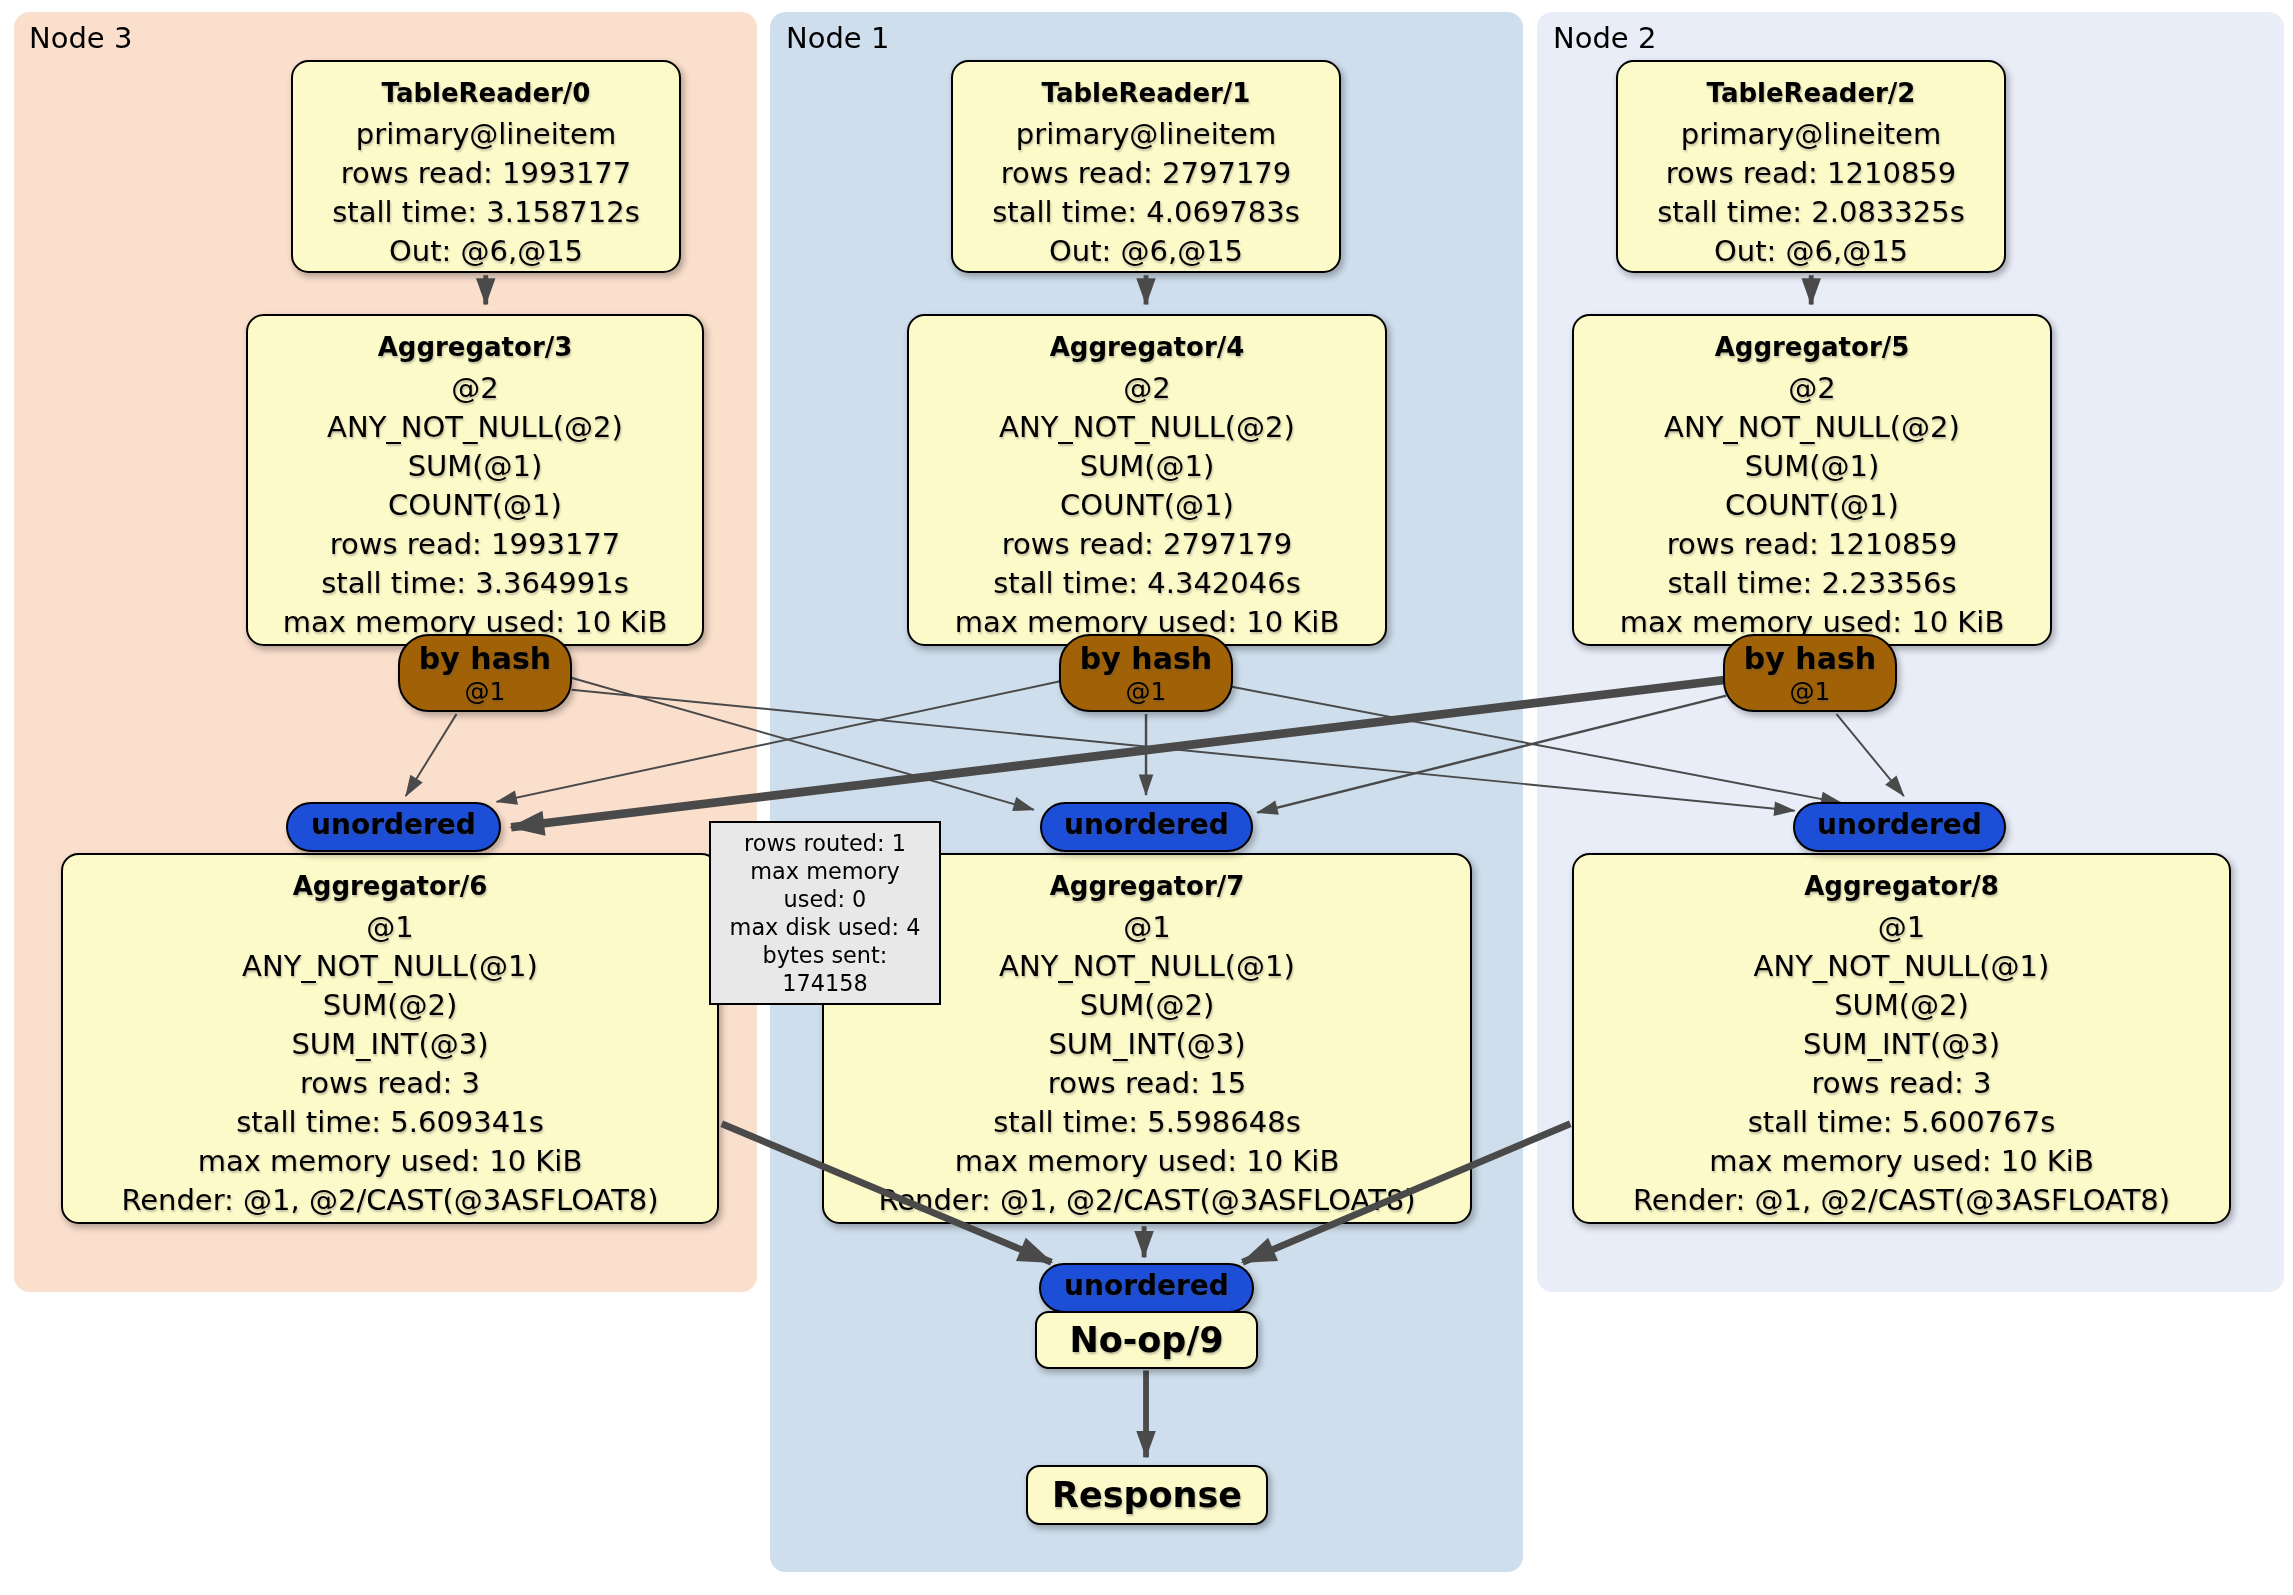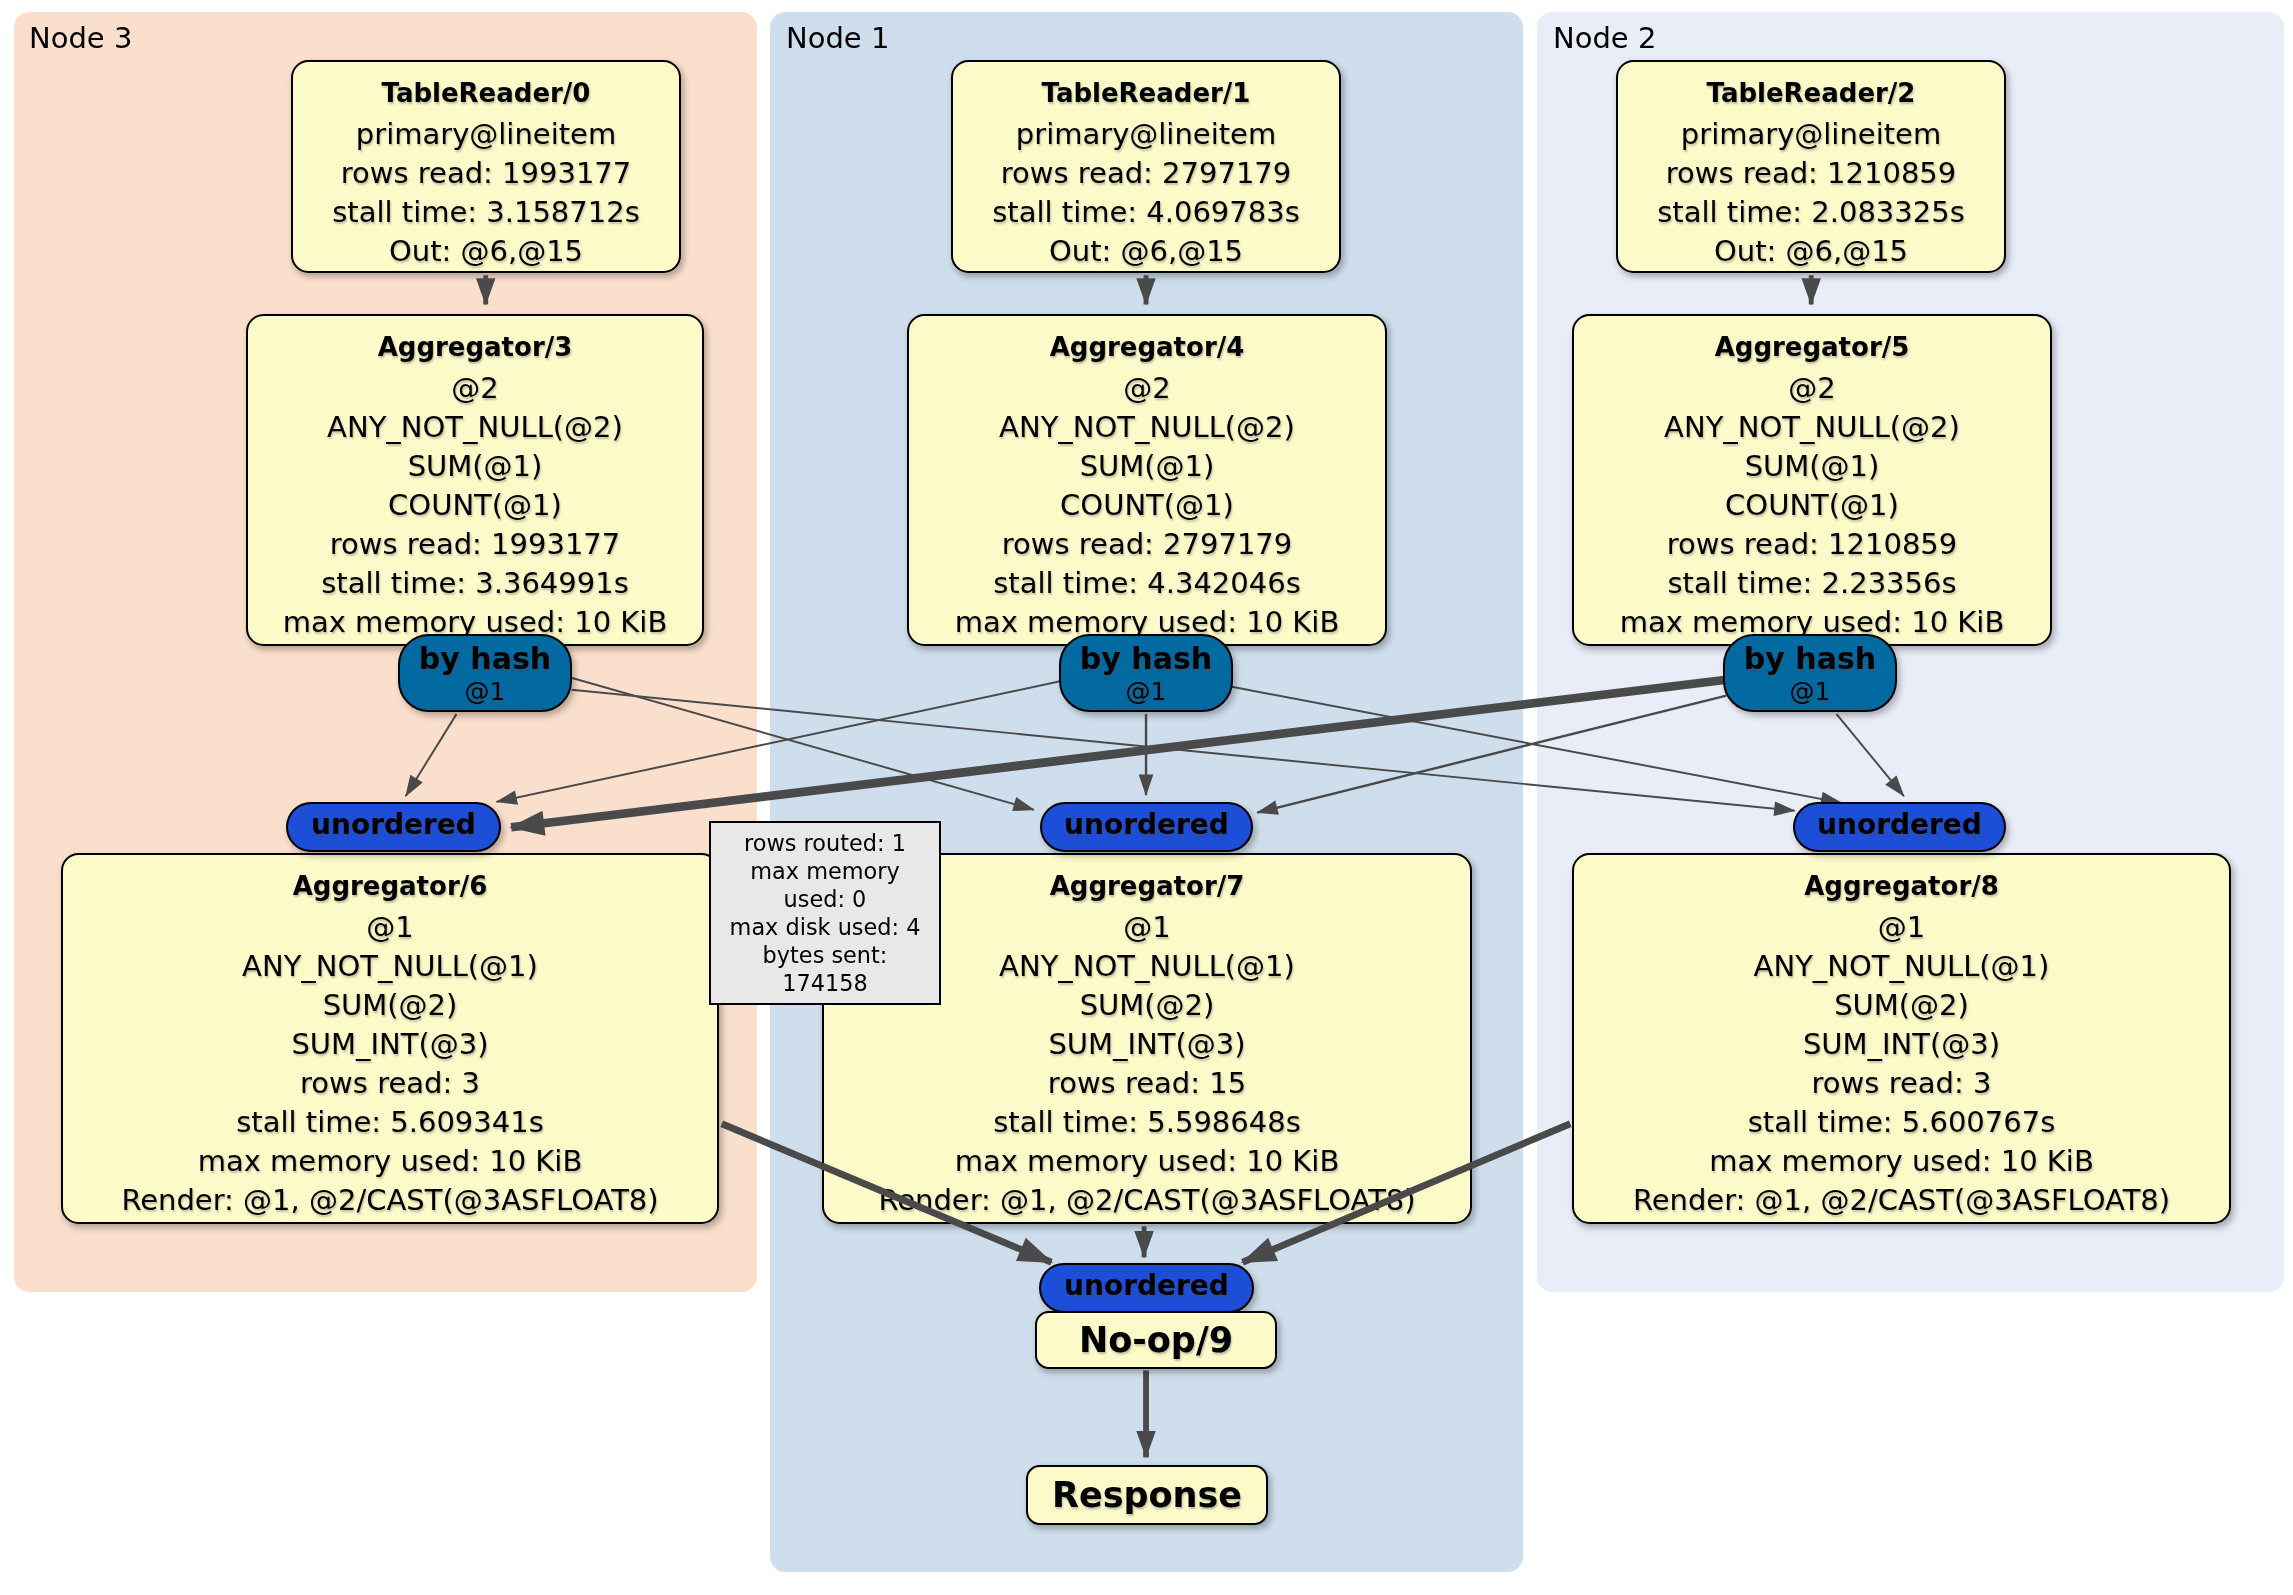--- a/index.html
+++ b/index.html
@@ -21,21 +21,21 @@
     text-shadow:1px 2px 2px rgba(80,80,80,0.35);
   }
   .box .title { font-weight:bold; font-size:26px; line-height:43px; white-space:nowrap; }
   .box .line  { font-size:29px; line-height:39px; white-space:nowrap; }
 
   .pill {
     position:absolute; border:2.9px solid #000; text-align:center; box-sizing:border-box;
     z-index:6; box-shadow:2.9px 3.9px 5.9px rgba(0,0,0,0.28);
     text-shadow:1px 2px 2px rgba(80,80,80,0.35);
   }
-  .pill.router { background:#0369a1; border-radius:31px; padding-top:4.9px; }
+  .pill.router { background:#a16207; border-radius:31px; padding-top:4.9px; }
   .pill.router .rtitle { font-weight:bold; font-size:30px; line-height:36px; }
   .pill.router .rsub   { font-size:25px; line-height:29px; }
   .pill.stream { background:#1d4ed8; border-radius:25px; font-weight:bold; font-size:28px; }
   .pill.stream .stxt { line-height:41px; }
 
   .small-box {
     position:absolute; background:#fcfac9; border:2.9px solid #000; border-radius:13.7px;
     display:flex; align-items:center; justify-content:center; box-sizing:border-box;
     font-weight:bold; font-size:35px; z-index:6;
     box-shadow:2.9px 3.9px 5.9px rgba(0,0,0,0.28); text-shadow:1px 2px 2px rgba(80,80,80,0.35);
@@ -179,21 +179,21 @@
     <div class="line">rows read: 3</div>
     <div class="line">stall time: 5.600767s</div>
     <div class="line">max memory used: 10 KiB</div>
     <div class="line">Render: @1, @2/CAST(@3ASFLOAT8)</div>
   </div>
 
   <div class="pill stream" style="left:1039px;top:1263px;width:215px;height:50px;">
     <div class="stxt">unordered</div>
   </div>
 
-  <div class="small-box" style="left:1035px;top:1311px;width:242px;height:58px;">
+  <div class="small-box" style="left:1035px;top:1311px;width:223px;height:58px;">
     <span>No-op/9</span>
   </div>
 
   <div class="small-box" style="left:1026px;top:1465px;width:242px;height:60px;">
     <span>Response</span>
   </div>
 
   <svg class="edges" width="2294" height="1596" viewBox="0 0 2352 1636">
     <defs>
       <marker id="arrowS" markerUnits="userSpaceOnUse" markerWidth="24" markerHeight="17" refX="22" refY="8.5" orient="auto">

